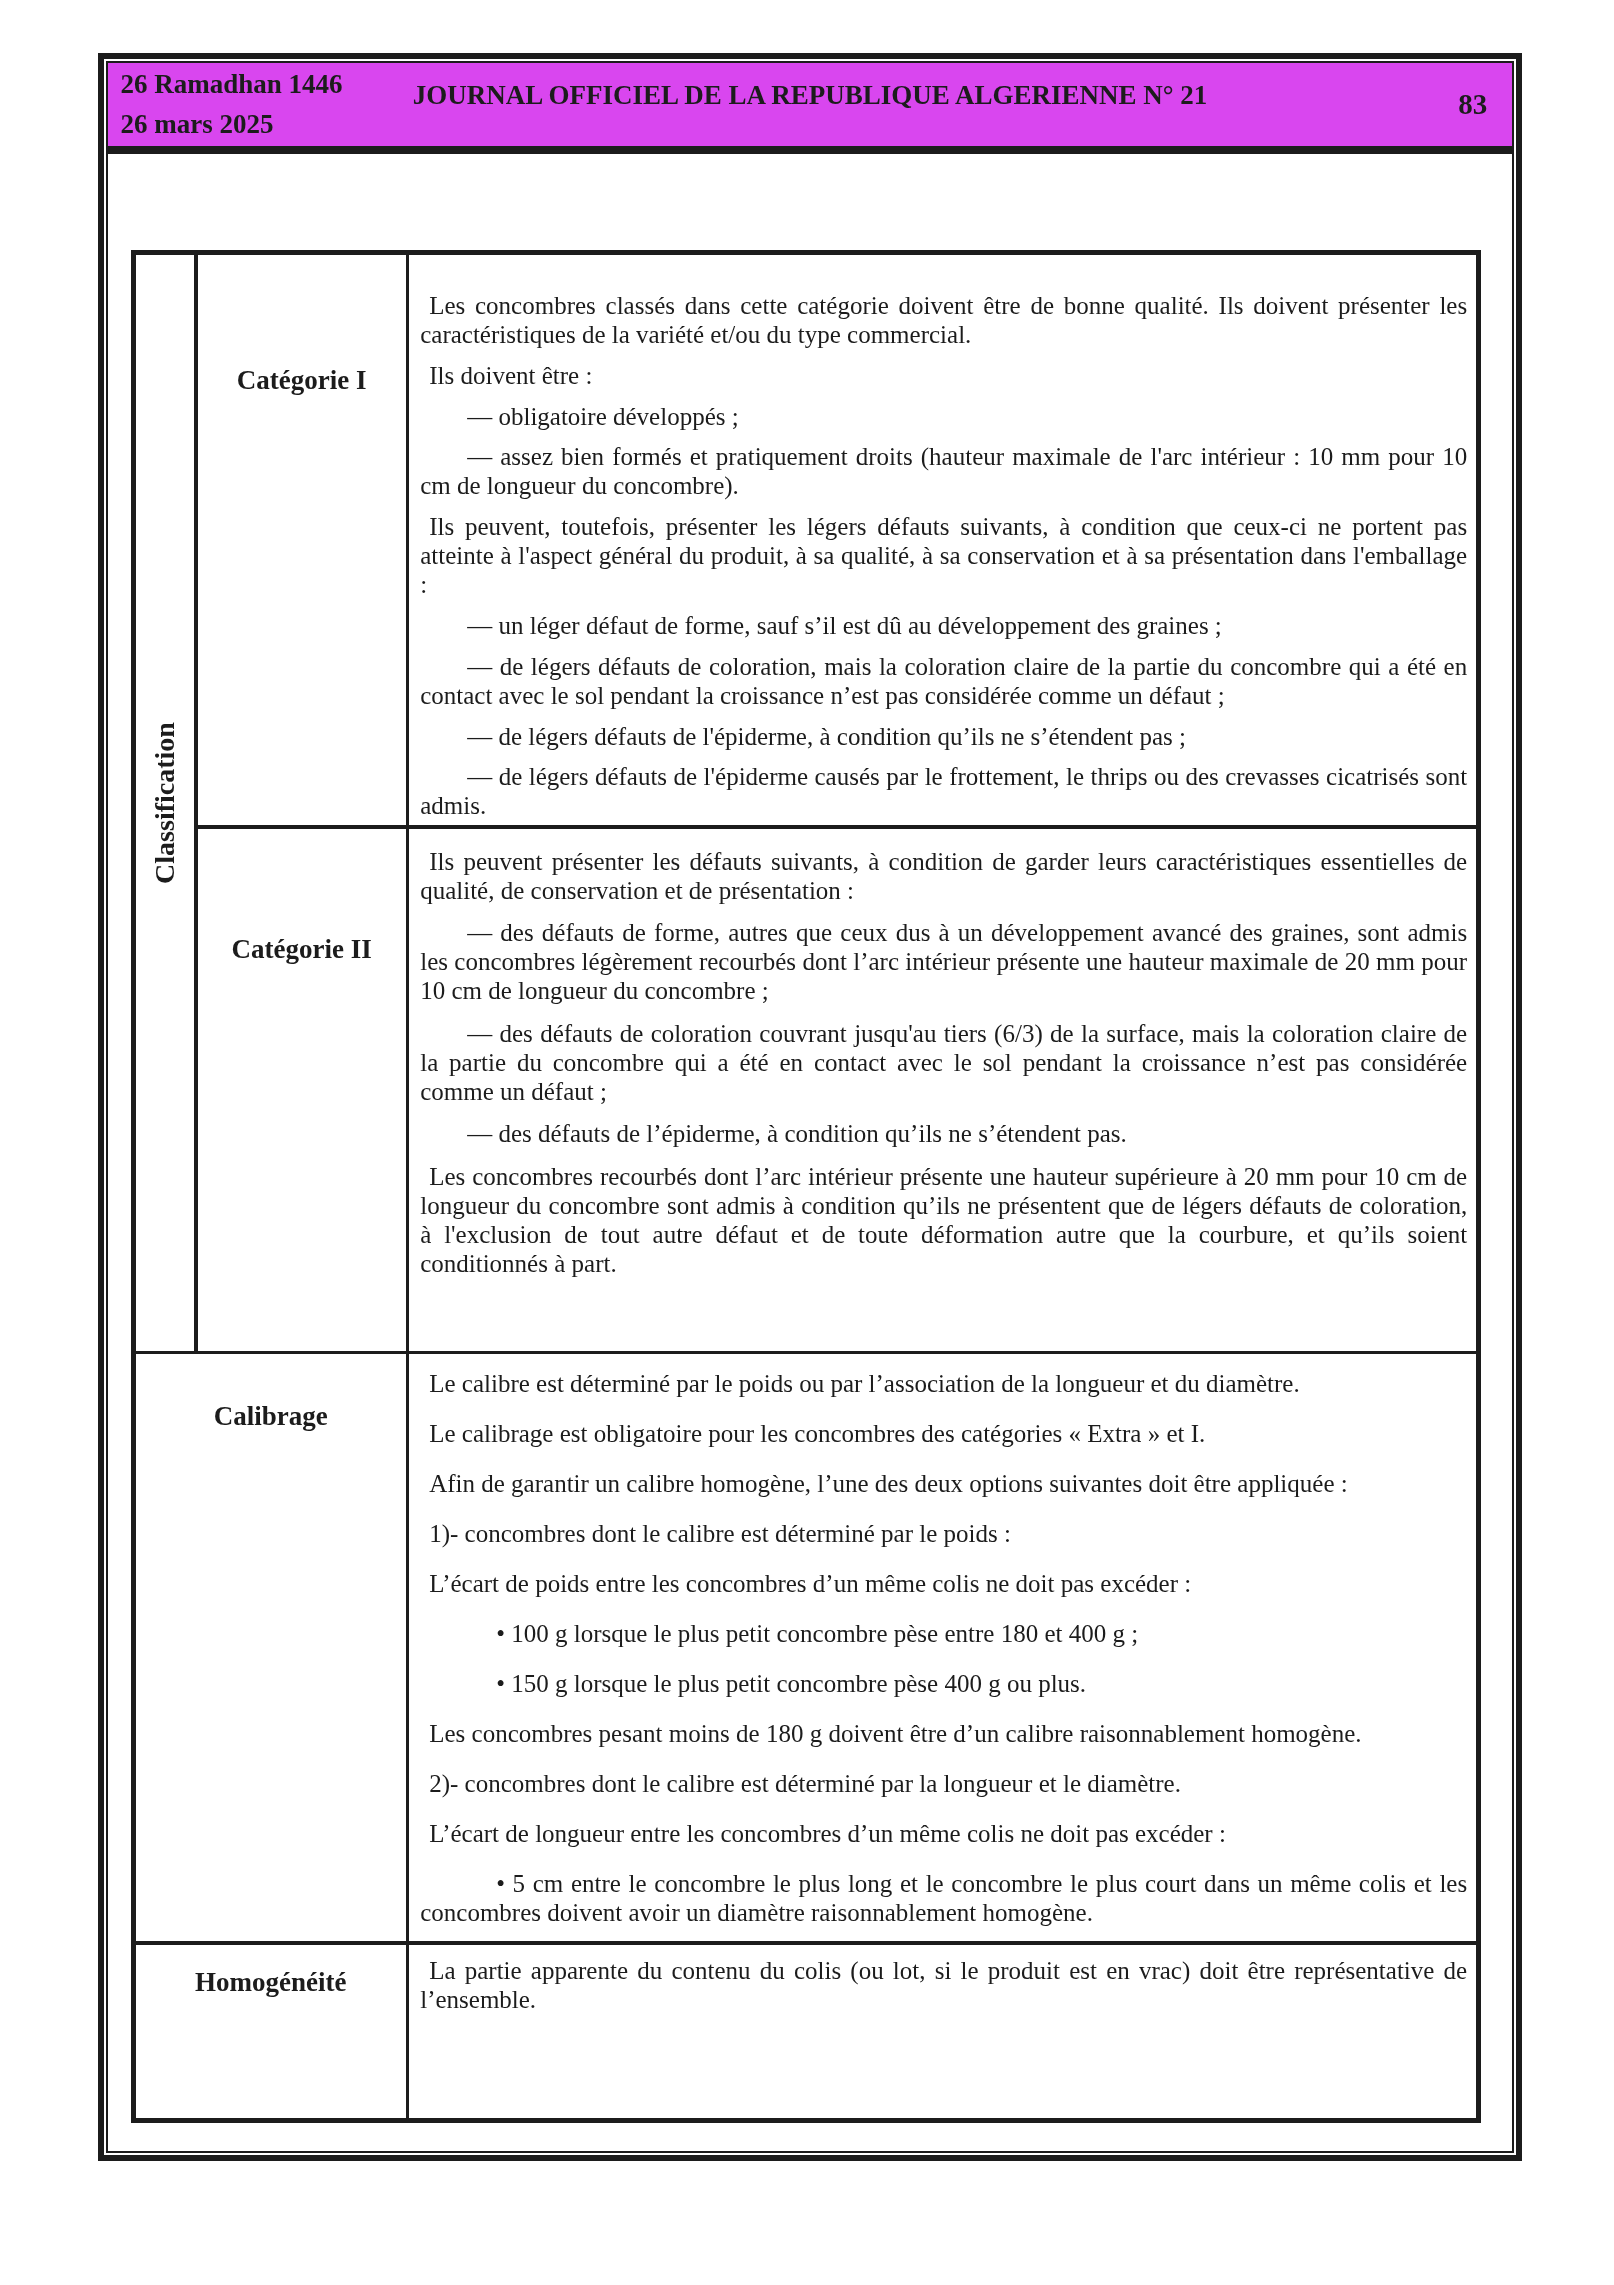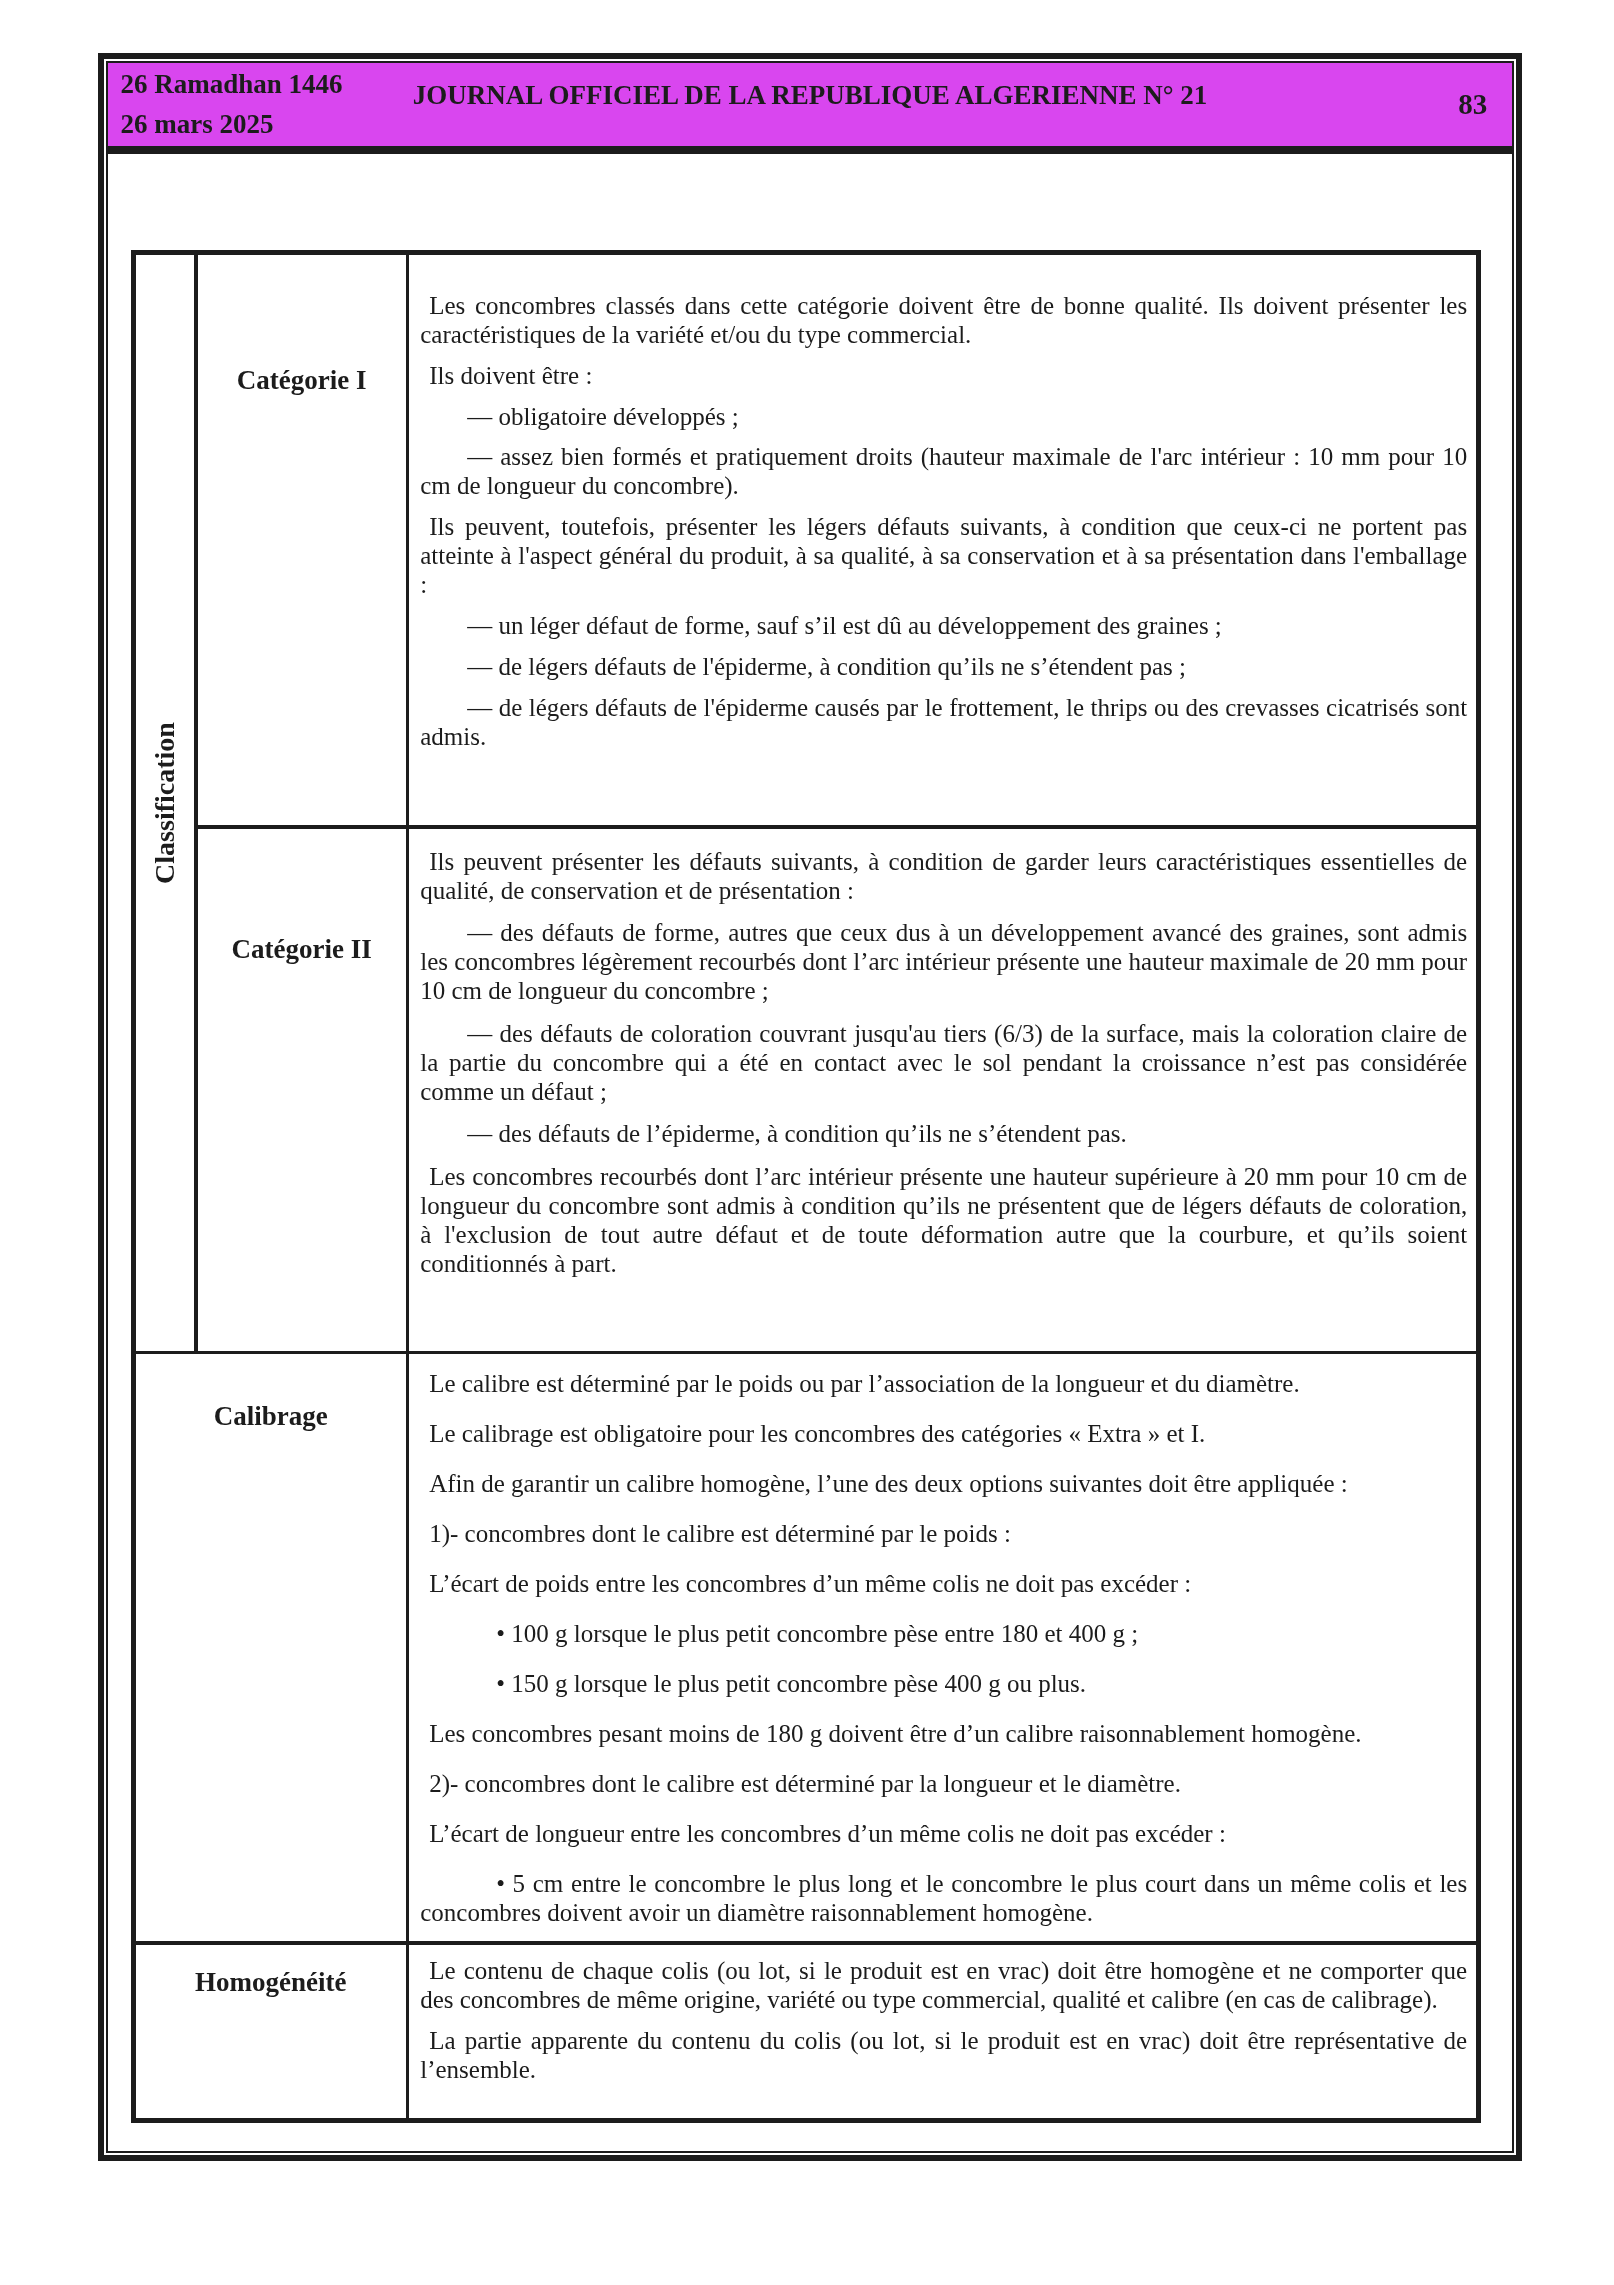--- a/index.html
+++ b/index.html
@@ -121,20 +121,21 @@
   <div class="cell label-cell lbl-cat1">
     <span>Catégorie I</span>
   </div>
   <div class="cell content-cell content-cat1">
       <p class="para">Les concombres classés dans cette catégorie doivent être de bonne qualité. Ils doivent présenter les caractéristiques de la variété et/ou du type commercial.</p>
       <p class="para">Ils doivent être :</p>
       <p class="dash">— obligatoire développés ;</p>
       <p class="dash">— assez bien formés et pratiquement droits (hauteur maximale de l'arc intérieur : 10 mm pour 10 cm de longueur du concombre).</p>
       <p class="para">Ils peuvent, toutefois, présenter les légers défauts suivants, à condition que ceux-ci ne portent pas atteinte à l'aspect général du produit, à sa qualité, à sa conservation et à sa présentation dans l'emballage :</p>
       <p class="dash">— un léger défaut de forme, sauf s’il est dû au développement des graines ;</p>
+      <p class="dash">— de légers défauts de coloration, mais la coloration claire de la partie du concombre qui a été en contact avec le sol pendant la croissance n’est pas considérée comme un défaut ;</p>
       <p class="dash">— de légers défauts de l'épiderme, à condition qu’ils ne s’étendent pas ;</p>
       <p class="dash">— de légers défauts de l'épiderme causés par le frottement, le thrips ou des crevasses cicatrisés sont admis.</p>
     </div>
 
   <div class="cell label-cell lbl-cat2">
     <span>Catégorie II</span>
   </div>
   <div class="cell content-cell content-cat2">
       <p class="para">Ils peuvent présenter les défauts suivants, à condition de garder leurs caractéristiques essentielles de qualité, de conservation et de présentation :</p>
       <p class="dash">— des défauts de forme, autres que ceux dus à un développement avancé des graines, sont admis les concombres légèrement recourbés dont l’arc intérieur présente une hauteur maximale de 20 mm pour 10 cm de longueur du concombre ;</p>
@@ -157,18 +158,17 @@
       <p class="para">Les concombres pesant moins de 180 g doivent être d’un calibre raisonnablement homogène.</p>
       <p class="para">2)- concombres dont le calibre est déterminé par la longueur et le diamètre.</p>
       <p class="para">L’écart de longueur entre les concombres d’un même colis ne doit pas excéder :</p>
       <p class="bullet">• 5 cm entre le concombre le plus long et le concombre le plus court dans un même colis et les concombres doivent avoir un diamètre raisonnablement homogène.</p>
     </div>
 
   <div class="cell label-cell lbl-hom">
     <span>Homogénéité</span>
   </div>
   <div class="cell content-cell content-hom">
-      <p class="para">Le contenu de chaque colis (ou lot, si le produit est en vrac) doit être homogène et ne comporter que des concombres de même origine, variété ou type commercial, qualité et calibre (en cas de calibrage).</p>
       <p class="para">La partie apparente du contenu du colis (ou lot, si le produit est en vrac) doit être représentative de l’ensemble.</p>
     </div>
 
 </div>
 
 
 </body></html>

